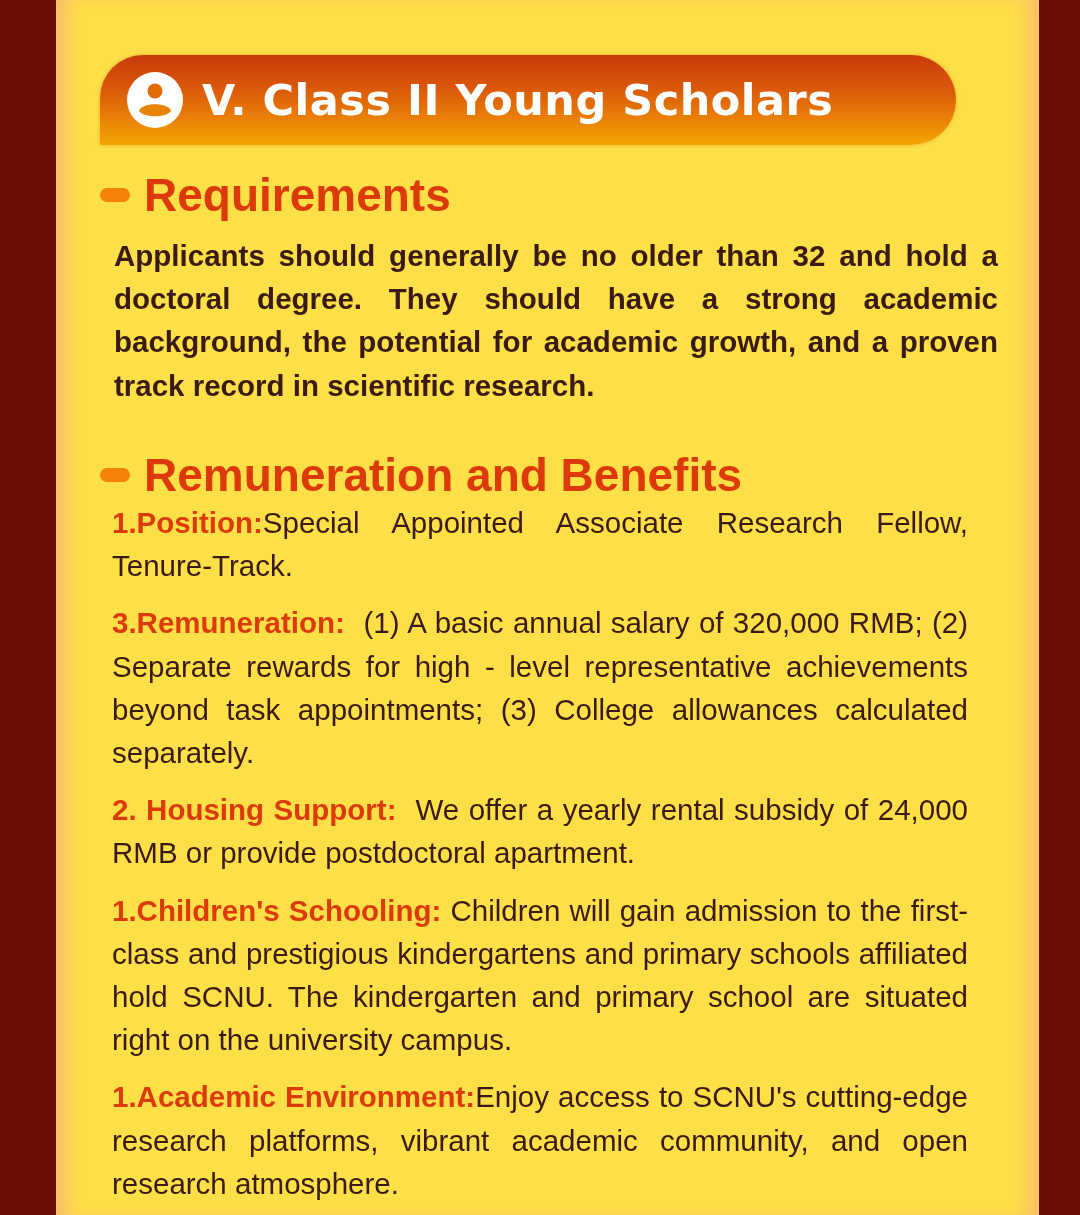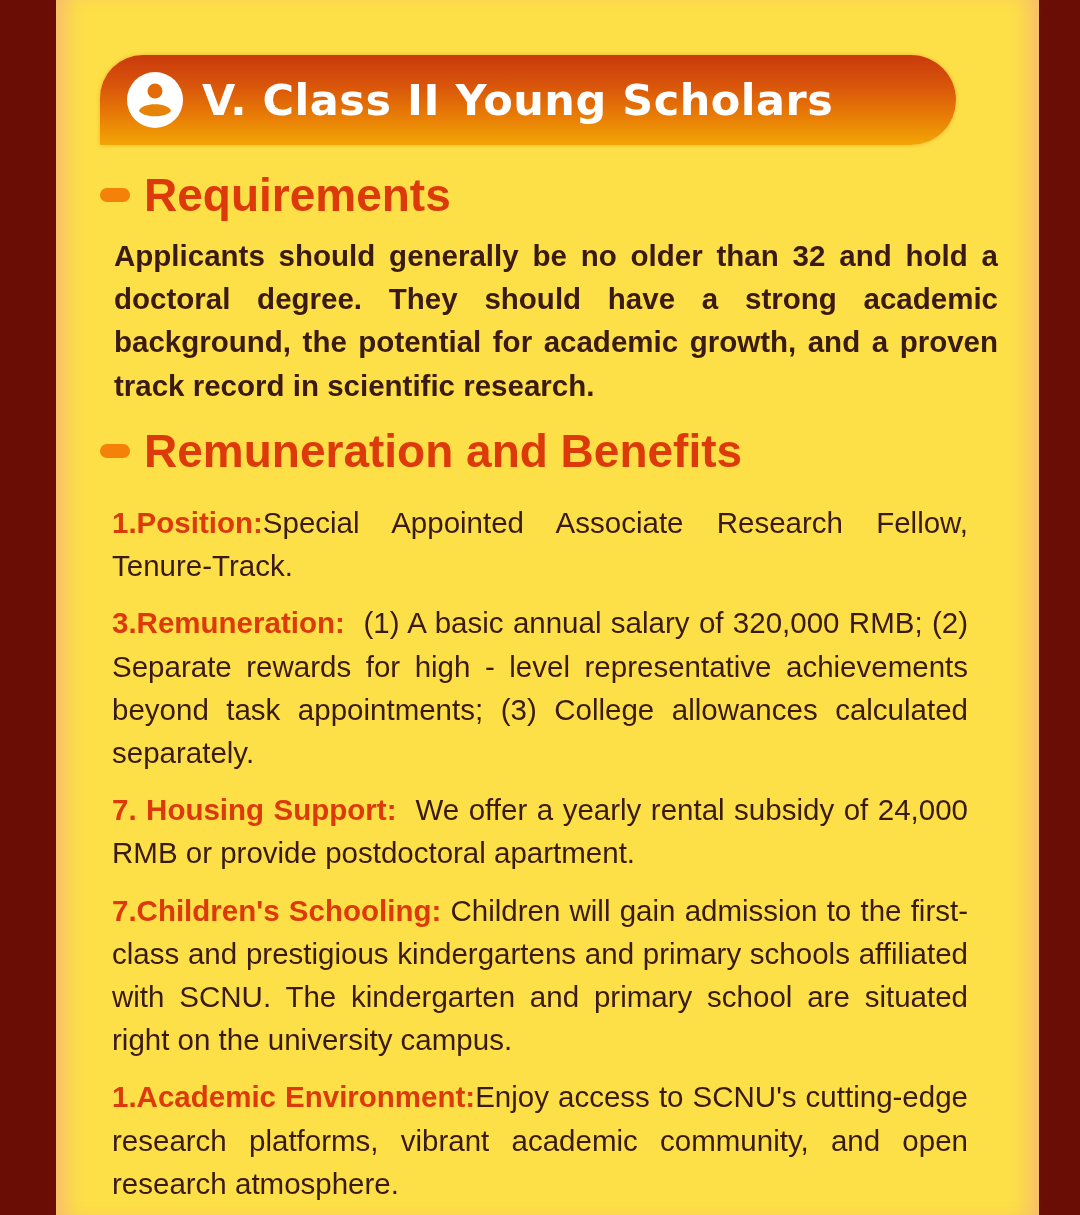--- a/index.html
+++ b/index.html
@@ -102,36 +102,36 @@
     <span class="banner-title">V. Class II Young Scholars</span>
   </div>
 
   <div class="section-heading" style="top:168px;">
     <span class="bullet"></span>
     <span class="heading-text">Requirements</span>
   </div>
 
   <p class="body-text" style="top:218px; margin:16px;font-weight:bold;">Applicants should generally be no older than 32 and hold a doctoral degree. They should have a strong academic background, the potential for academic growth, and a proven track record in scientific research.</p>
 
-  <div class="section-heading" style="top:424px;text-align:center;">
+  <div class="section-heading" style="top:448px;text-align:center;">
     <span class="bullet"></span>
     <span class="heading-text">Remuneration and Benefits</span>
   </div>
 
   <div class="body-text" style="top:487px;">
     <p class="item">
       <span class="label">1.Position:</span><span>Special Appointed Associate Research Fellow, Tenure-Track.</span>
     </p>
     <p class="item">
       <span class="label">3.Remuneration:</span><span>&nbsp; (1) A basic annual salary of 320,000 RMB; (2) Separate rewards for high - level representative achievements beyond task appointments; (3) College allowances calculated separately.</span>
     </p>
     <p class="item">
-      <span class="label">7. Housing Support:</span><span>&nbsp; We offer a yearly rental subsidy of 24,000 RMB or provide postdoctoral apartment.</span>
+      <span class="label">2. Housing Support:</span><span>&nbsp; We offer a yearly rental subsidy of 24,000 RMB or provide postdoctoral apartment.</span>
     </p>
     <p class="item">
-      <span class="label">7.Children's Schooling:</span><span> Children will gain admission to the first-class and prestigious kindergartens and primary schools affiliated with SCNU. The kindergarten and primary school are situated right on the university campus.</span>
+      <span class="label">1.Children's Schooling:</span><span> Children will gain admission to the first-class and prestigious kindergartens and primary schools affiliated hold SCNU. The kindergarten and primary school are situated right on the university campus.</span>
     </p>
     <p class="item">
       <span class="label">1.Academic Environment:</span><span>Enjoy access to SCNU's cutting-edge research platforms, vibrant academic community, and open research atmosphere.</span>
     </p>
   </div>
 
 </div>
 
 </body></html>

